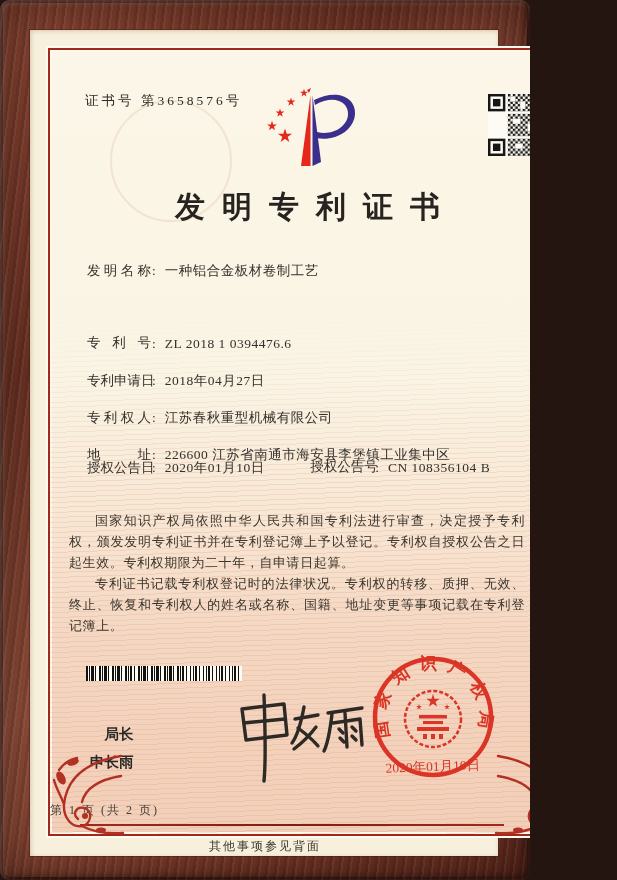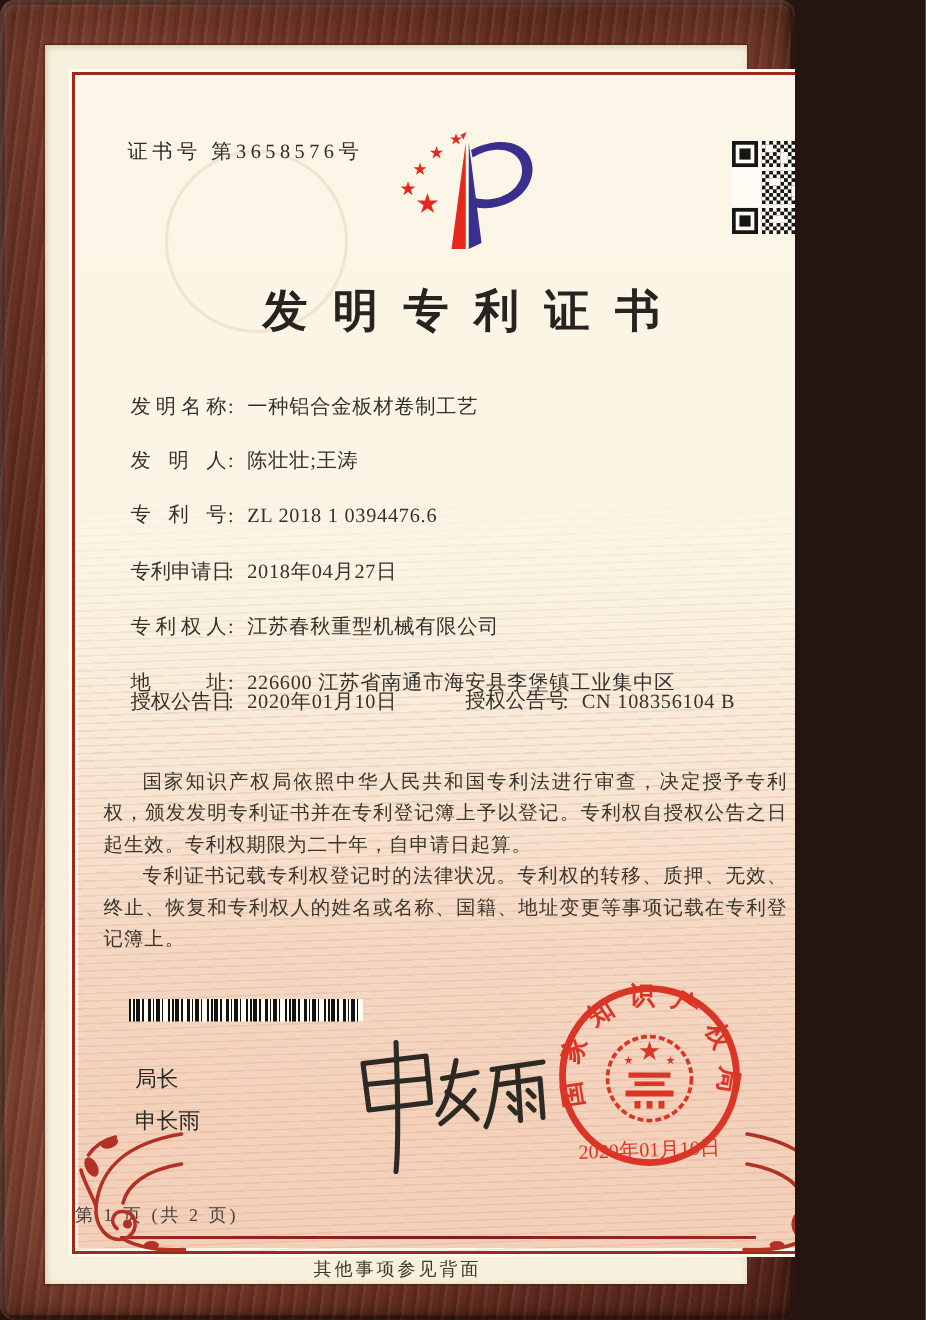--- a/index.html
+++ b/index.html
@@ -38,22 +38,22 @@
   .frow .val{margin-left:9px;letter-spacing:.5px;text-align:right;}
   .grant2{display:inline-block;margin-left:42px;}
   .paras{left:19px;width:456px;top:460px;font-size:13px;line-height:21px;color:#3b352c;
          letter-spacing:.6px;text-align:justify;}
   .paras p{margin:0;text-indent:2em;}
   
   .barcode{left:36px;top:616px;width:156px;height:15px;background:
     repeating-linear-gradient(90deg,#111 0 1.5px,#fdfbf2 1.5px 3px,#111 3px 4px,#fdfbf2 4px 5px,
       #111 5px 7.5px,#fdfbf2 7.5px 9px,#111 9px 10px,#fdfbf2 10px 13px);}
   
-  .director{left:40px;top:656px;font-size:14.5px;font-weight:normal;color:#2b2926;
-            font-family:"Liberation Sans","DejaVu Sans",sans-serif;line-height:28px;}
+  .director{left:40px;top:670px;font-size:14.5px;font-weight:bold;color:#2b2926;
+            font-family:"Liberation Sans","DejaVu Sans",sans-serif;line-height:28px;text-align:right;}
   .sig{left:130px;top:633px;}
   
   .rule{left:30px;top:774px;width:424px;height:2px;background:linear-gradient(90deg,#a1291c,#7e1f14 50%,#a1291c);}
   .pageinfo{left:0;right:0;top:752px;text-align:left;font-size:12px;letter-spacing:2px;color:#46403a;}
   .flourish{top:700px;}
   .flourish.fl-l{left:1px;}
   .flourish.fl-r{left:444px;transform:scaleX(-1);}
   .backnote{left:0;right:0;top:838px;text-align:center;font-size:12px;
             letter-spacing:2px;color:#3d372f;position:absolute;}
 </style>
@@ -118,23 +118,20 @@
           <rect x="20" y="2" width="3" height="3"></rect>
           <rect x="2" y="20" width="3" height="3"></rect>
       </g>
     </svg>
 
     <div class="abs title">发明专利证书</div>
 
     <div class="abs frow" style="left:37px;top:212px">
       <span class="lbl">发明名称</span><span class="colon">:</span><span class="val">一种铝合金板材卷制工艺</span>
     </div>
-    <div class="abs frow" style="left:37px;top:248px">
-      <span class="lbl">发明人</span><span class="colon">:</span><span class="val">陈壮壮;王涛</span>
-    </div>
     <div class="abs frow" style="left:37px;top:284px">
       <span class="lbl">专利号</span><span class="colon">:</span><span class="val">ZL 2018 1 0394476.6</span>
     </div>
     <div class="abs frow" style="left:37px;top:322px">
       <span class="lbl">专利申请日</span><span class="colon">:</span><span class="val">2018年04月27日</span>
     </div>
     <div class="abs frow" style="left:37px;top:359px">
       <span class="lbl">专利权人</span><span class="colon">:</span><span class="val">江苏春秋重型机械有限公司</span>
     </div>
     <div class="abs frow" style="left:37px;top:396px">

